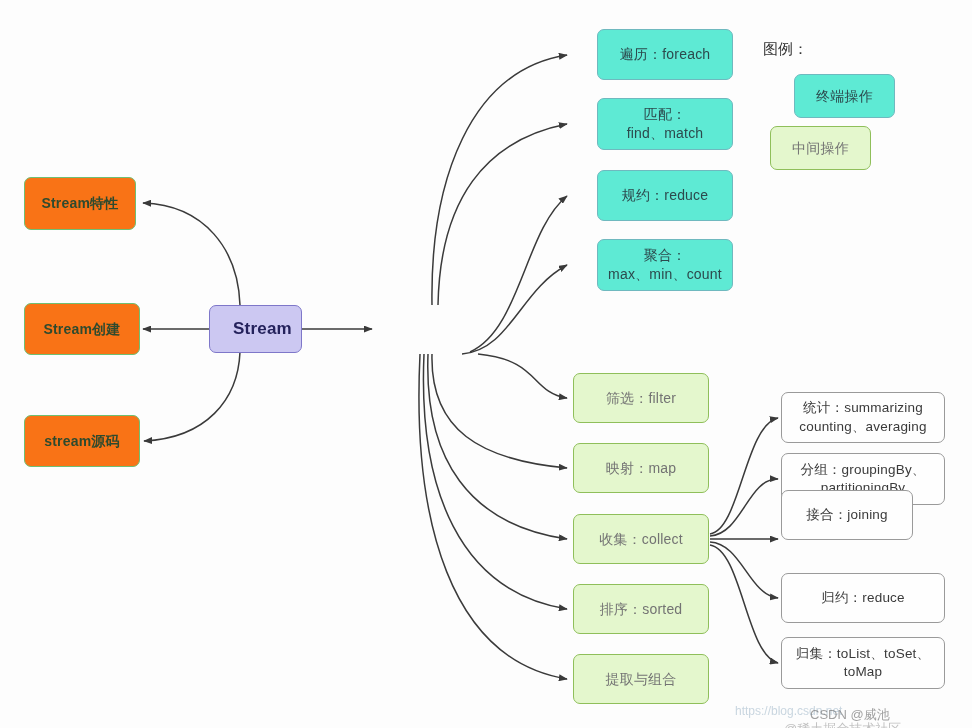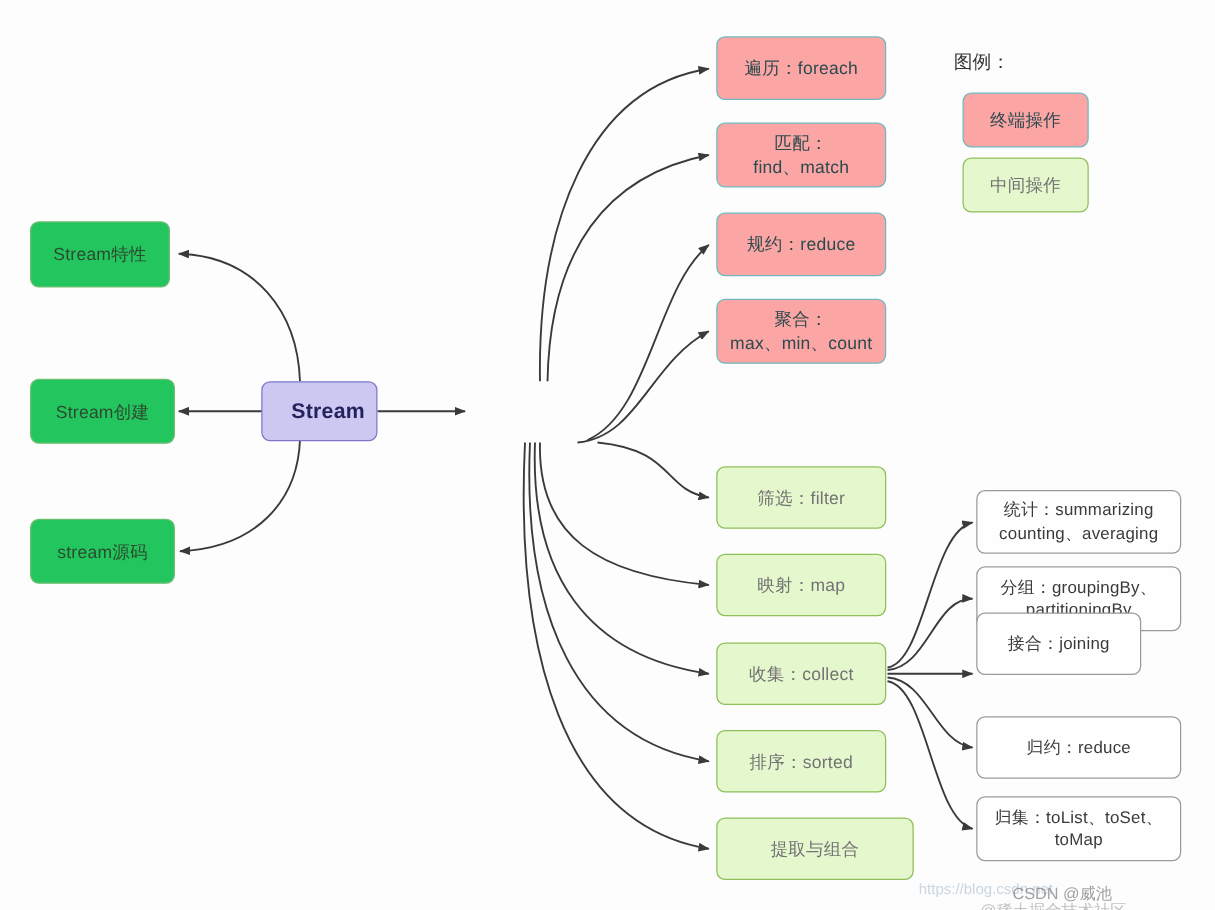--- a/index.html
+++ b/index.html
@@ -36,28 +36,30 @@
     border-radius: 7px;
     border: 1px solid #999999;
     font-size: 14px;
     line-height: 1.35;
     color: #333333;
     letter-spacing: 0.2px;
     white-space: pre-line;
     padding: 2px 4px;
   }
   .n-green {
-    background: #22c55e;
+    background: #f97316;
     border-color: #6fbf73;
     color: #2e4a2e;
+    font-weight: bold;
   }
   .n-cyan {
-    background: #fca5a5;
+    background: #5eead4;
     border-color: #6fb9bf;
     color: #2c4a4d;
+    margin-left: 24px;
   }
   .n-lime {
     background: #e4f7cd;
     border-color: #8fbf5a;
     color: #737373;
     text-align: center;
   }
   .n-purple {
     background: #ccc8f2;
     border-color: #7e77c9;
@@ -161,21 +163,21 @@
 max、min、count</div>
 
   <div class="node n-lime" style="left:573px; top:373px; width:136px; height:50px;">筛选：filter</div>
 
   <div class="node n-lime" style="left:573px; top:443px; width:136px; height:50px;">映射：map</div>
 
   <div class="node n-lime" style="left:573px; top:514px; width:136px; height:50px;">收集：collect</div>
 
   <div class="node n-lime" style="left:573px; top:584px; width:136px; height:50px;">排序：sorted</div>
 
-  <div class="node n-lime" style="left:573px; top:654px; width:158px; height:50px;">提取与组合</div>
+  <div class="node n-lime" style="left:573px; top:654px; width:136px; height:50px;">提取与组合</div>
 
   <div class="node n-white" style="left:781px; top:392px; width:164px; height:51px; font-size:13.5px;">统计：summarizing
 counting、averaging</div>
 
   <div class="node n-white" style="left:781px; top:453px; width:164px; height:52px; font-size:13.5px;">分组：groupingBy、
 partitioningBy</div>
 
   <div class="node n-white" style="left:781px; top:490px; width:132px; height:50px; font-size:13.5px;">接合：joining</div>
 
   <div class="node n-white" style="left:781px; top:573px; width:164px; height:50px; font-size:13.5px;">归约：reduce</div>

